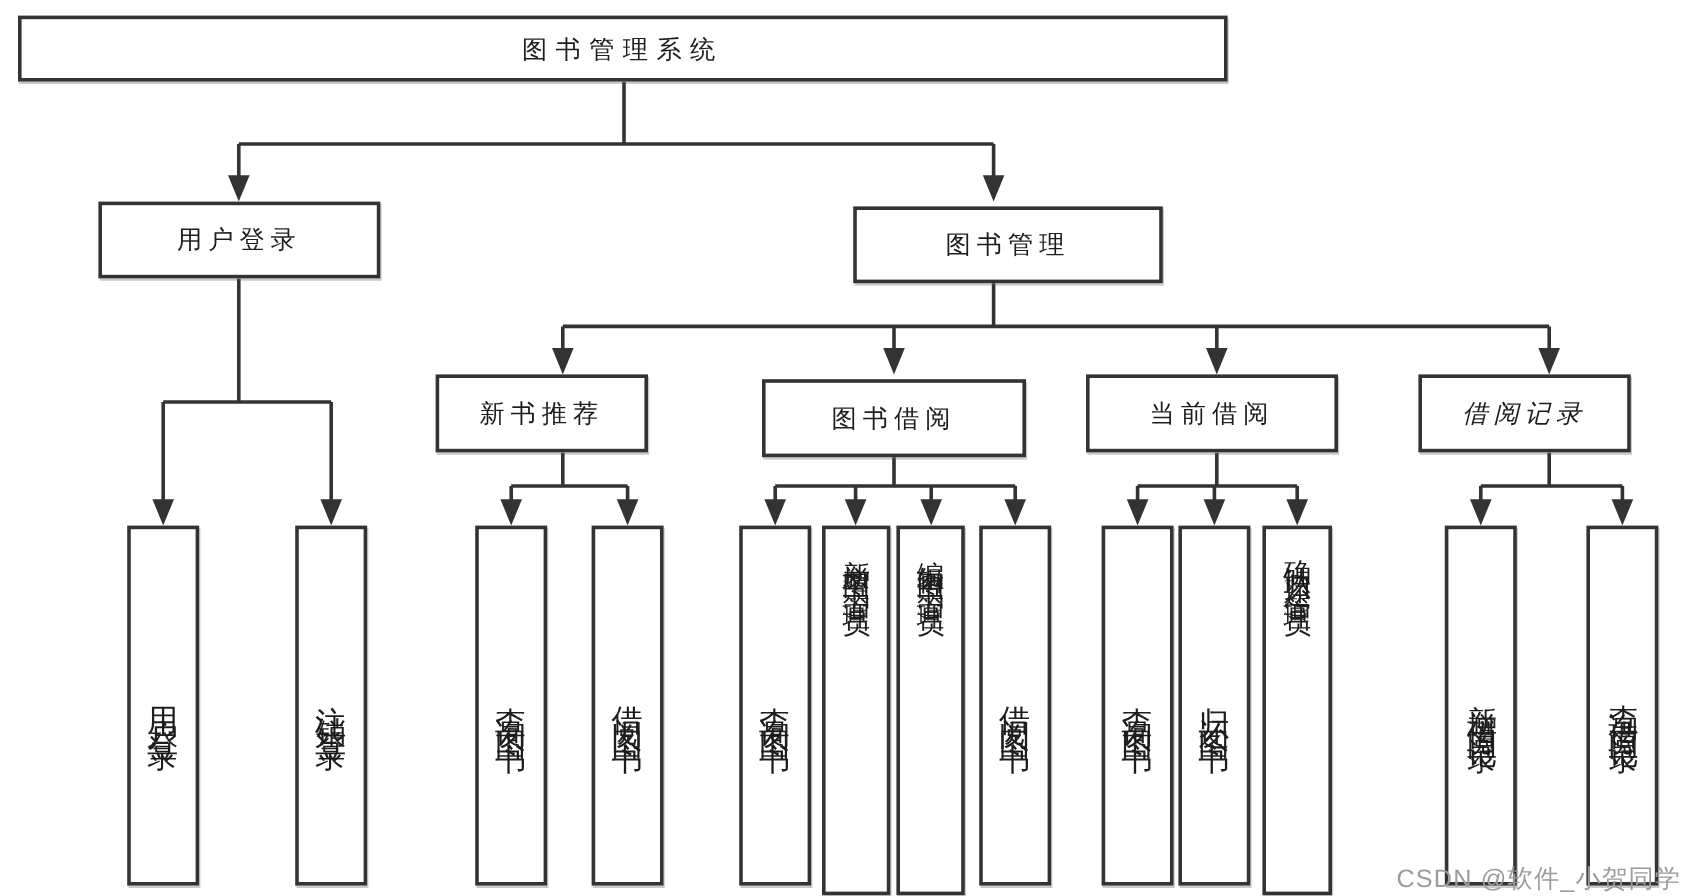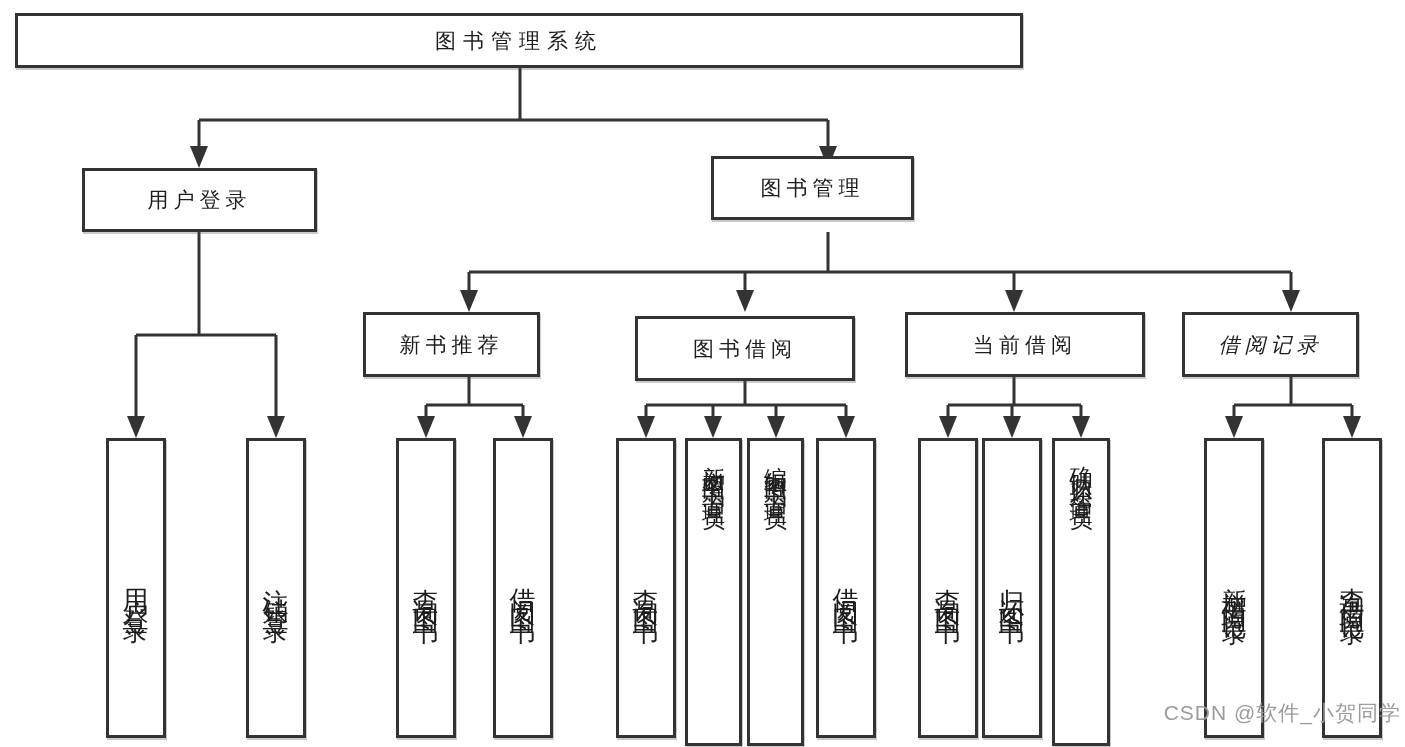--- a/index.html
+++ b/index.html
@@ -17,21 +17,21 @@
   .root .hlabel{letter-spacing:7px;}
   .leaf{align-items:center;}
   .leaf .v{
     writing-mode:vertical-rl;text-orientation:mixed;
     font-size:26px;letter-spacing:10px;line-height:1;
   }
   .leaf.six .v{font-size:25px;letter-spacing:7px;}
   .leaf.admin{align-items:flex-start;padding-top:7px;}
   .leaf.admin .v{font-size:23px;letter-spacing:6px;}
   .watermark{
-    position:absolute;right:4px;bottom:20px;z-index:2;
+    position:absolute;right:4px;bottom:1px;z-index:2;
     font-size:21px;color:#9b9b9b;letter-spacing:1px;white-space:nowrap;
   }
 </style>
 </head>
 <body>
 
 <div class="canvas">
 
   <svg class="wires" width="1405" height="747" viewBox="0 0 1405 747">
     <g stroke="#333" stroke-width="3" fill="none">
@@ -66,31 +66,31 @@
     </g>
   </svg>
 
   <div class="node root" style="left:15px;top:13px;width:1008px;height:55px;">
     <span class="hlabel">图书管理系统</span>
   </div>
 
   <div class="node" style="left:82px;top:168px;width:235px;height:64px;">
     <span class="hlabel">用户登录</span>
   </div>
-  <div class="node" style="left:711px;top:156px;width:203px;height:64px;">
+  <div class="node" style="left:711px;top:172px;width:258px;height:64px;">
     <span class="hlabel">图书管理</span>
   </div>
 
   <div class="node" style="left:363px;top:312px;width:177px;height:65px;">
     <span class="hlabel">新书推荐</span>
   </div>
   <div class="node" style="left:635px;top:316px;width:220px;height:65px;">
     <span class="hlabel">图书借阅</span>
   </div>
-  <div class="node" style="left:905px;top:312px;width:240px;height:65px;">
+  <div class="node" style="left:905px;top:312px;width:210px;height:65px;">
     <span class="hlabel">当前借阅</span>
   </div>
   <div class="node" style="left:1182px;top:312px;width:177px;height:65px;font-style:italic;">
     <span class="hlabel">借阅记录</span>
   </div>
 
   <div class="node leaf" style="left:106px;top:438px;width:60px;height:300px;">
     <span class="v">用户登录</span>
   </div>
   <div class="node leaf" style="left:246px;top:438px;width:60px;height:300px;">

